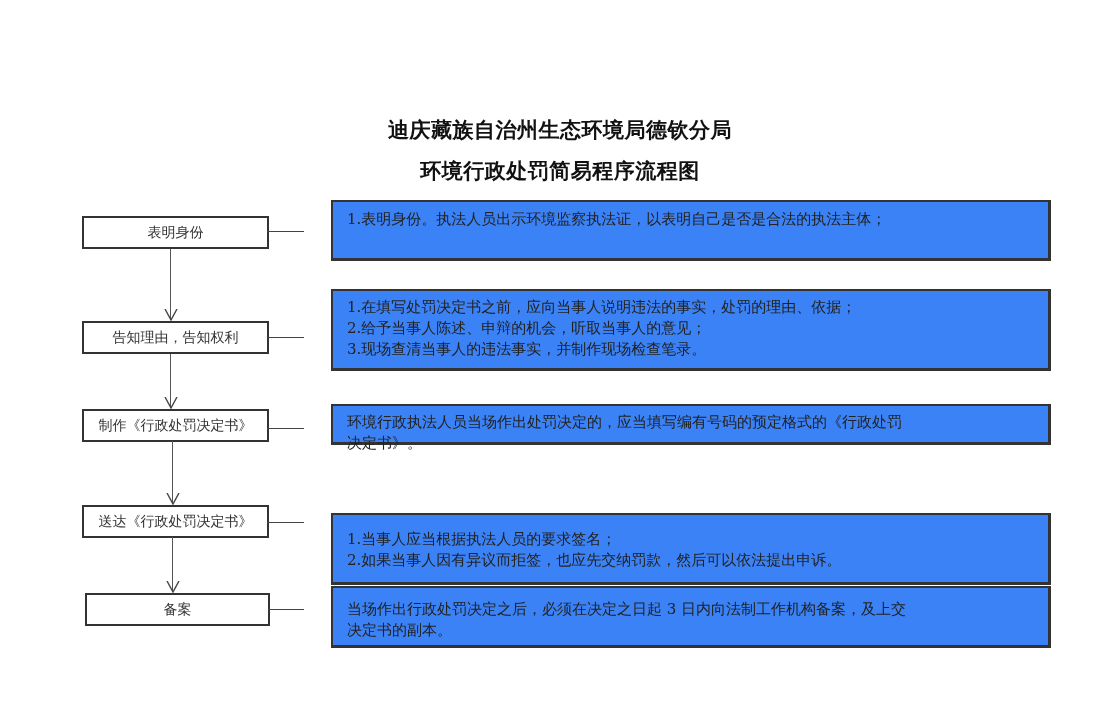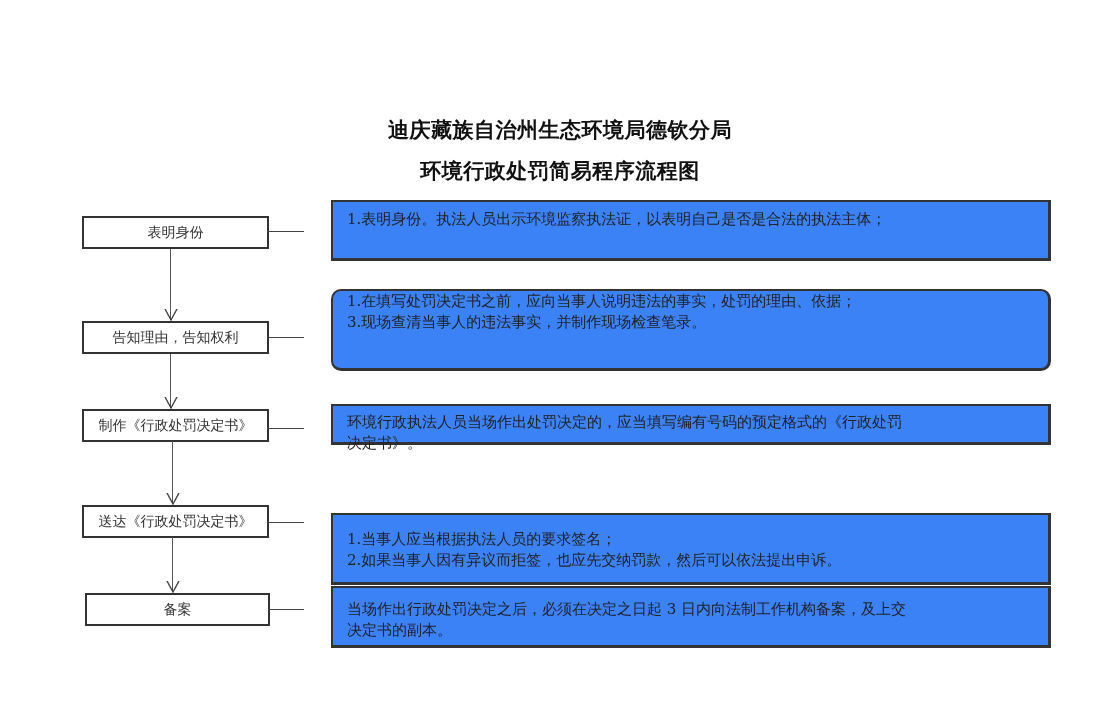--- a/index.html
+++ b/index.html
@@ -37,22 +37,23 @@
 
 <div class="vline" style="left:170px; top:249px; height:71px;"></div>
 <svg class="arrowhead" style="left:164px; top:309px;" viewBox="0 0 14 12">
     <polyline points="1,0 7,11 13,0" fill="none" stroke="#444" stroke-width="1.4"></polyline>
   </svg>
 
 <div class="lbox" style="top:321px;">
   <span>告知理由，告知权利</span>
 </div>
 <div class="hline" style="left:267px; width:37px; top:337px;"></div>
-<div class="rbox" style="top:289px; height:82px; padding-top:0;border-radius:10px;">
+<div class="rbox" style="top:289px; height:82px; padding-top:6px;">
   <span class="line">1.在填写处罚决定书之前，应向当事人说明违法的事实，处罚的理由、依据；</span>
+  <span class="line">2.给予当事人陈述、申辩的机会，听取当事人的意见；</span>
   <span class="line">3.现场查清当事人的违法事实，并制作现场检查笔录。</span>
 </div>
 
 <div class="vline" style="left:170px; top:354px; height:54px;"></div>
 <svg class="arrowhead" style="left:164px; top:397px;" viewBox="0 0 14 12">
     <polyline points="1,0 7,11 13,0" fill="none" stroke="#444" stroke-width="1.4"></polyline>
   </svg>
 
 <div class="lbox" style="top:409px;">
   <span>制作《行政处罚决定书》</span>

